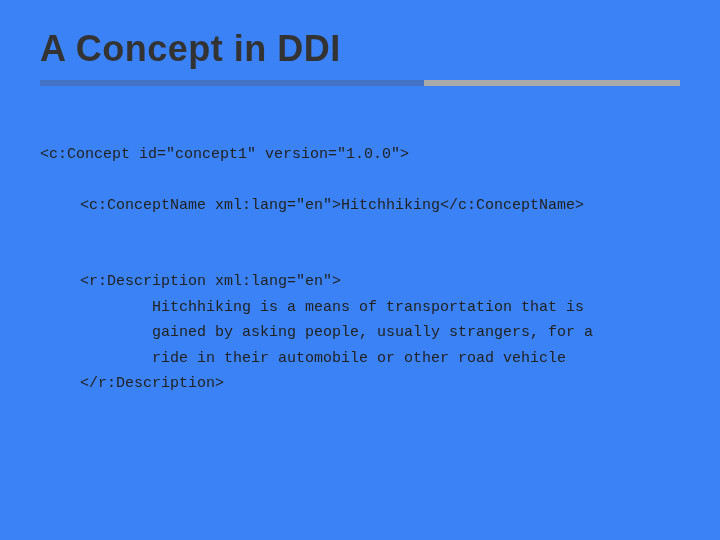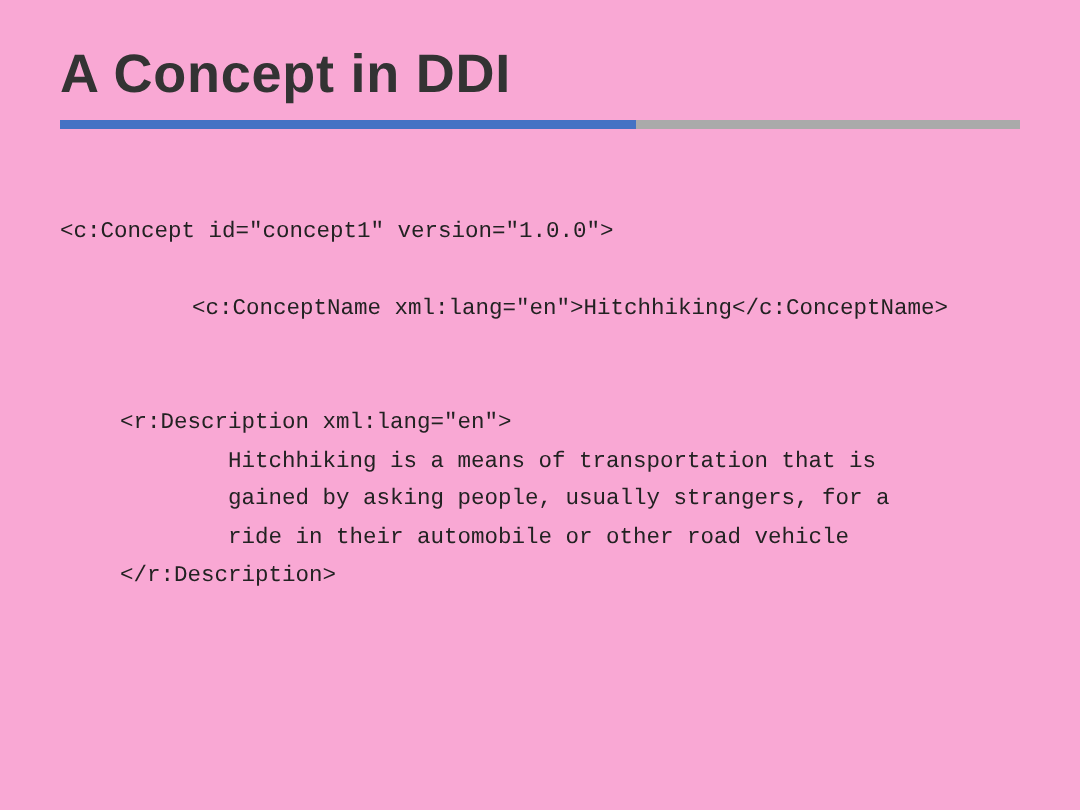--- a/index.html
+++ b/index.html
@@ -12,21 +12,21 @@
       width: 720px;
       height: 540px;
       background: #ffffff;
       font-family: Arial, sans-serif;
       overflow: hidden;
     }
 
     .slide {
       width: 720px;
       height: 540px;
-      background: #f9a8d4;
+      background: #3b82f6;
       position: relative;
     }
 
     .title-area {
       padding: 28px 40px 0 40px;
     }
 
     .title {
       font-size: 36px;
       font-weight: bold;
@@ -64,19 +64,19 @@
 <div class="slide">
   <div class="title-area">
     <h1 class="title">A Concept in DDI</h1>
     <div class="accent-bar"></div>
   </div>
 
   <div class="content-area">
     <div class="code-block">
 <span>&lt;c:Concept id="concept1" version="1.0.0"&gt;</span>
 
-<span class="indent1" style="display:block;padding-left:40px;text-align:center;">&lt;c:ConceptName xml:lang="en"&gt;Hitchhiking&lt;/c:ConceptName&gt;</span>
+<span class="indent1" style="display:block;padding-left:40px;">&lt;c:ConceptName xml:lang="en"&gt;Hitchhiking&lt;/c:ConceptName&gt;</span>
 
 <span class="indent1" style="display:block;padding-left:40px;">&lt;r:Description xml:lang="en"&gt;</span><span style="display:block;padding-left:40px;">        Hitchhiking is a means of transportation that is</span><span style="display:block;padding-left:40px;">        gained by asking people, usually strangers, for a</span><span style="display:block;padding-left:40px;">        ride in their automobile or other road vehicle</span><span class="indent1" style="display:block;padding-left:40px;">&lt;/r:Description&gt;</span>
 
     </div>
   </div>
 </div>
 
 </body></html>

